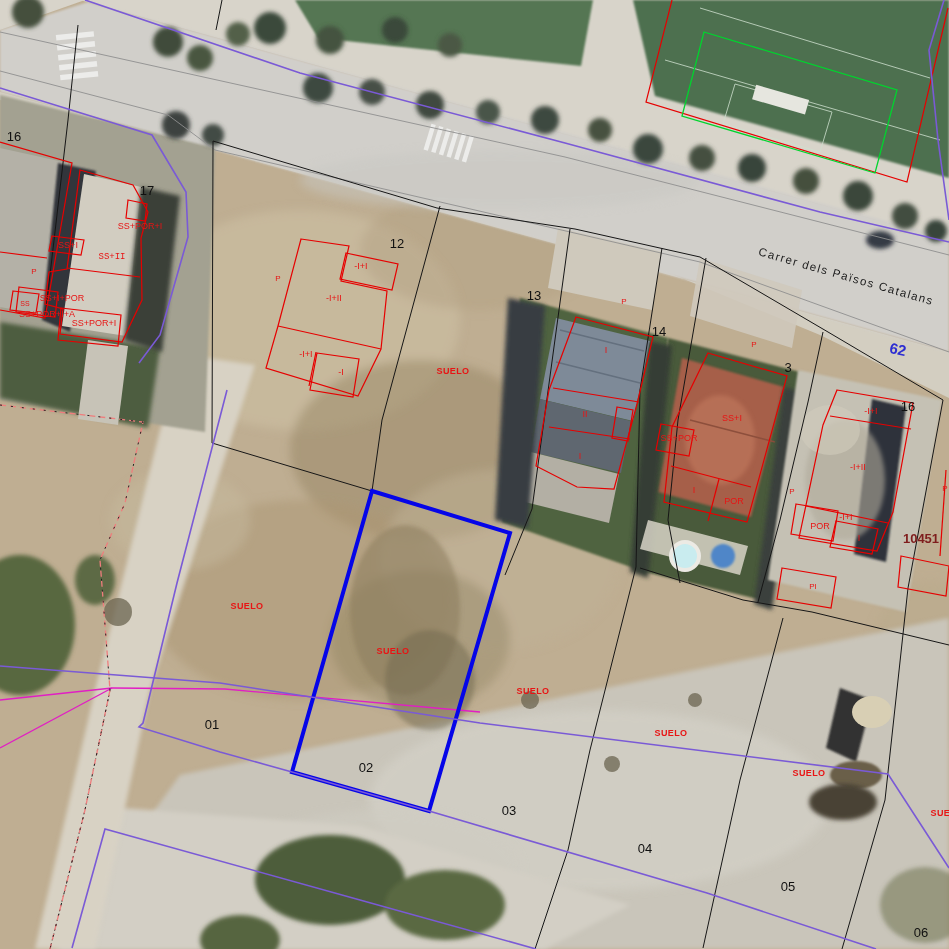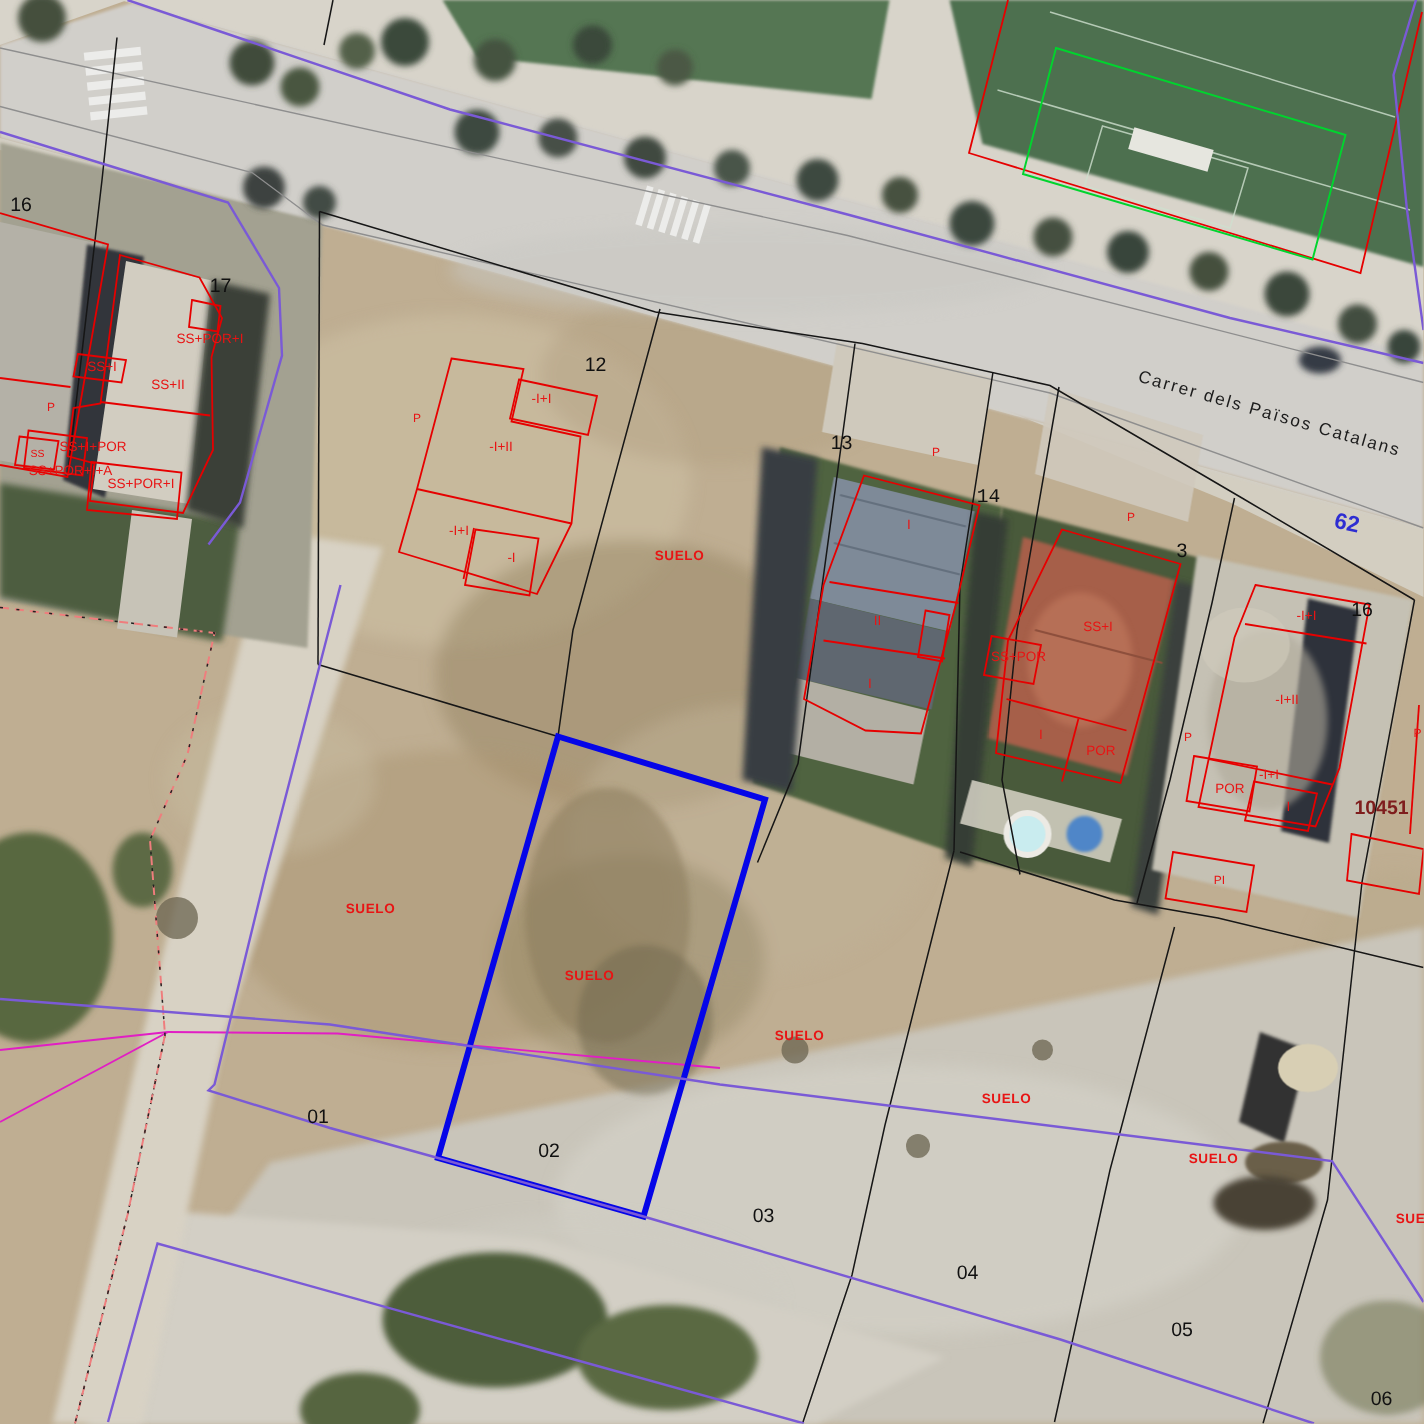--- a/index.html
+++ b/index.html
@@ -259,40 +259,40 @@
     </g>
   </svg>
 
   <div id="labels">
     <span class="lbl st" style="left:846px;top:277px;transform:translate(-50%,-50%) rotate(16deg);">Carrer dels Països Catalans</span>
     <span class="lbl rf" style="left:898px;top:349px;font-size:15px;color:#2d2dd2;transform:translate(-50%,-50%) rotate(12deg);">62</span>
     <span class="lbl rf" style="left:921px;top:538px;font-size:13px;color:#7f1d1d;">10451</span>
   <span class="lbl pn" style="left: 14px; top: 136px;">16</span>
       <span class="lbl pn" style="left: 147px; top: 190px;">17</span>
       <span class="lbl pn" style="left: 397px; top: 243px;">12</span>
-      <span class="lbl pn" style="left: 534px; top: 295px; margin-left: 27px;">13</span>
-      <span class="lbl pn" style="left: 659px; top: 331px; font-family: Liberation Mono, monospace;">14</span>
+      <span class="lbl pn" style="left: 534px; top: 295px;">13</span>
+      <span class="lbl pn" style="left: 659px; top: 331px;">14</span>
       <span class="lbl pn" style="left: 788px; top: 367px;">3</span>
       <span class="lbl pn" style="left: 908px; top: 406px;">16</span>
-      <span class="lbl pn" style="left: 212px; top: 744px;">01</span>
+      <span class="lbl pn" style="left: 212px; top: 724px;">01</span>
       <span class="lbl pn" style="left: 366px; top: 767px;">02</span>
       <span class="lbl pn" style="left: 509px; top: 810px;">03</span>
       <span class="lbl pn" style="left: 645px; top: 848px;">04</span>
       <span class="lbl pn" style="left: 788px; top: 886px;">05</span>
       <span class="lbl pn" style="left: 921px; top: 932px;">06</span>
       <span class="lbl su" style="left: 453px; top: 371px;">SUELO</span>
       <span class="lbl su" style="left: 247px; top: 606px;">SUELO</span>
       <span class="lbl su" style="left: 393px; top: 651px;">SUELO</span>
       <span class="lbl su" style="left: 533px; top: 691px;">SUELO</span>
       <span class="lbl su" style="left: 671px; top: 733px;">SUELO</span>
       <span class="lbl su" style="left: 809px; top: 773px;">SUELO</span>
       <span class="lbl su" style="left: 947px; top: 813px;">SUELO</span>
       <span class="lbl an" style="left: 140px; top: 226px;">SS+POR+I</span>
       <span class="lbl an" style="left: 68px; top: 245px;">SS+I</span>
-      <span class="lbl an" style="left: 112px; top: 257px;">SS+II</span>
+      <span class="lbl an" style="left: 112px; top: 257px; font-family: Liberation Mono, monospace;">SS+II</span>
       <span class="lbl an" style="left: 34px; top: 272px; font-size: 8px;">P</span>
       <span class="lbl an" style="left: 62px; top: 298px;">SS+I+POR</span>
       <span class="lbl an" style="left: 47px; top: 314px;">SS+POR+I+A</span>
       <span class="lbl an" style="left: 94px; top: 323px;">SS+POR+I</span>
       <span class="lbl an" style="left: 25px; top: 303px; font-size: 7px;">SS</span>
       <span class="lbl an" style="left: 278px; top: 279px; font-size: 8px;">P</span>
       <span class="lbl an" style="left: 361px; top: 266px;">-I+I</span>
       <span class="lbl an" style="left: 334px; top: 298px;">-I+II</span>
       <span class="lbl an" style="left: 306px; top: 354px;">-I+I</span>
       <span class="lbl an" style="left: 341px; top: 372px;">-I</span>

